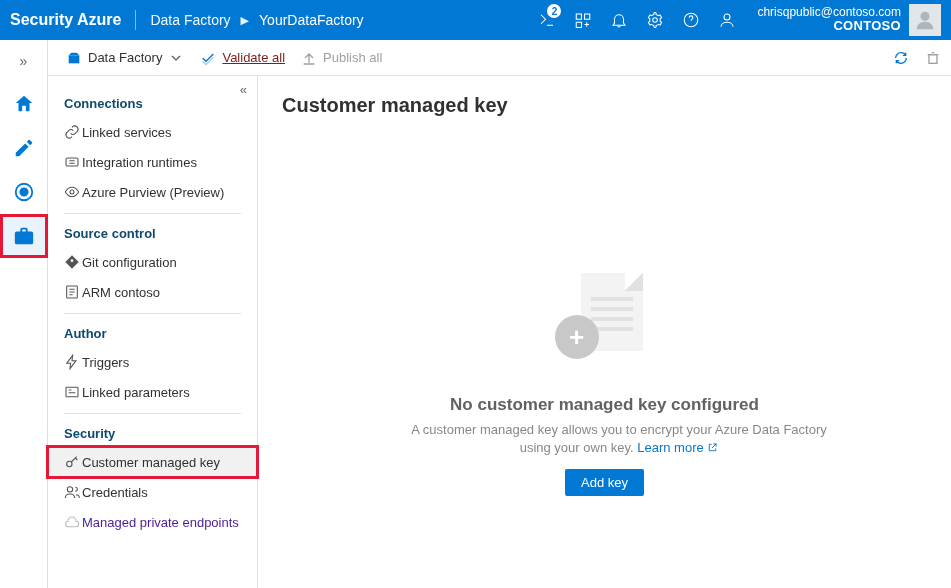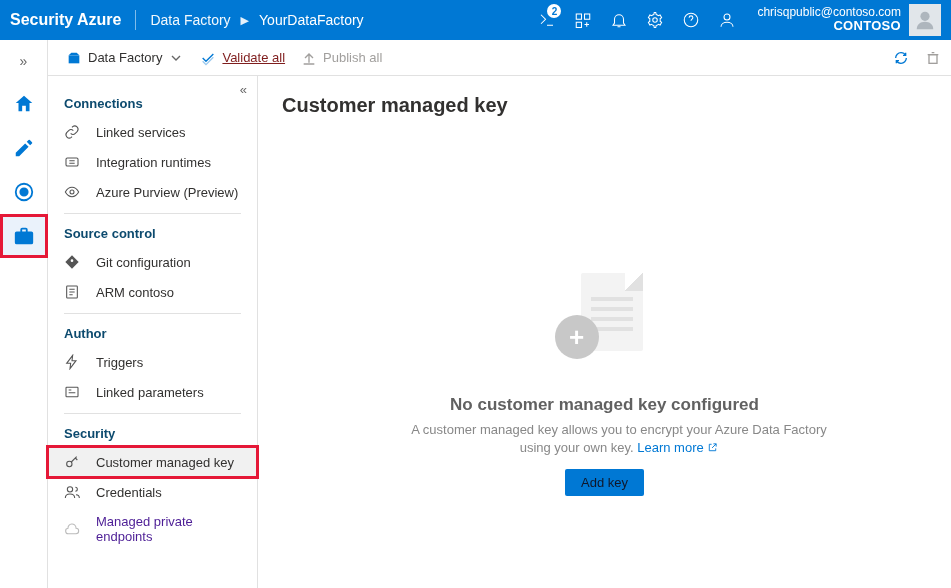--- a/index.html
+++ b/index.html
@@ -33,39 +33,39 @@
     .tb-item { display:flex; align-items:center; gap:6px; font-size:13px; cursor:pointer; }
     .tb-item.dim { color:#a19f9d; }
     .tb-item svg { width:16px; height:16px; }
     .tb-spacer { flex:1; }
 
     .content { flex:1; display:flex; }
     .sidepanel { width:210px; border-right:1px solid #e1e1e1; padding:10px 0 0 0; position:relative; }
     .collapse-chev { position:absolute; right:10px; top:6px; cursor:pointer; color:#666; font-size:13px; }
     .grp-head { font-size:13px; font-weight:600; color:#0c4a6e; padding:10px 16px 6px; }
     .grp-sep { border-bottom:1px solid #e1e1e1; margin:6px 16px 2px; }
-    .nav-item { display:flex; align-items:center; gap:16px; padding:7px 16px; cursor:pointer; font-size:13px; color:#323130; }
+    .nav-item { display:flex; align-items:center; gap:2px; padding:7px 16px; cursor:pointer; font-size:13px; color:#323130; }
     .nav-item.selected { background:#f1f1f1; }
     .nav-item.disabled { color:#4c1d95; cursor:default; }
     .nav-item svg { width:16px; height:16px; flex-shrink:0; }
     .nav-highlight { outline:3px solid #e51837; outline-offset:-1px; padding-right:8px; }
 
     .main { flex:1; padding:18px 24px; display:flex; flex-direction:column; }
     .page-title { font-size:20px; font-weight:600; margin-bottom:30px; }
     .empty-state { margin-top:120px; display:flex; flex-direction:column; align-items:center; text-align:center; }
     .illus { width:120px; height:110px; margin-bottom:18px; position:relative; }
     .doc { position:absolute; right:22px; top:6px; width:62px; height:78px; background:#f3f3f3; border-radius:2px; }
     .doc:before { content:""; position:absolute; top:0; right:0; width:18px; height:18px; background:linear-gradient(135deg,#fff 49%,#e1e1e1 50%); }
     .doc:after { content:""; position:absolute; left:10px; top:24px; right:10px; height:4px; background:#e1e1e1; box-shadow:0 10px 0 #e1e1e1,0 20px 0 #e1e1e1,0 30px 0 #e1e1e1; }
     .plus-badge { position:absolute; left:10px; bottom:18px; width:44px; height:44px; border-radius:50%; background:#c8c8c8; display:flex; align-items:center; justify-content:center; color:#fff; font-size:26px; font-weight:700; }
     .empty-head { font-size:17px; font-weight:600; color:#616161; margin-bottom:6px; }
     .empty-desc { font-size:13px; color:#888; max-width:420px; line-height:1.4; margin-bottom:12px;margin-left:29px; }
     .learn-link { color:#0078d4; cursor:pointer; }
     .learn-link svg { width:11px; height:11px; vertical-align:-1px; }
-    .primary-btn { background:#0078d4; color:#0f172a; border:none; padding:6px 16px; font-size:13px; cursor:pointer; border-radius:2px; }
+    .primary-btn { background:#0078d4; color:#ffffff; border:none; padding:6px 16px; font-size:13px; cursor:pointer; border-radius:2px; }
   </style>
 </head>
 <body>
 
 <div class="topbar">
   <span class="brand">Security Azure</span>
   <span class="divider-v"></span>
   <span class="crumb light">Data Factory</span>
   <span class="chev">▶</span>
   <span class="crumb">YourDataFactory</span>

